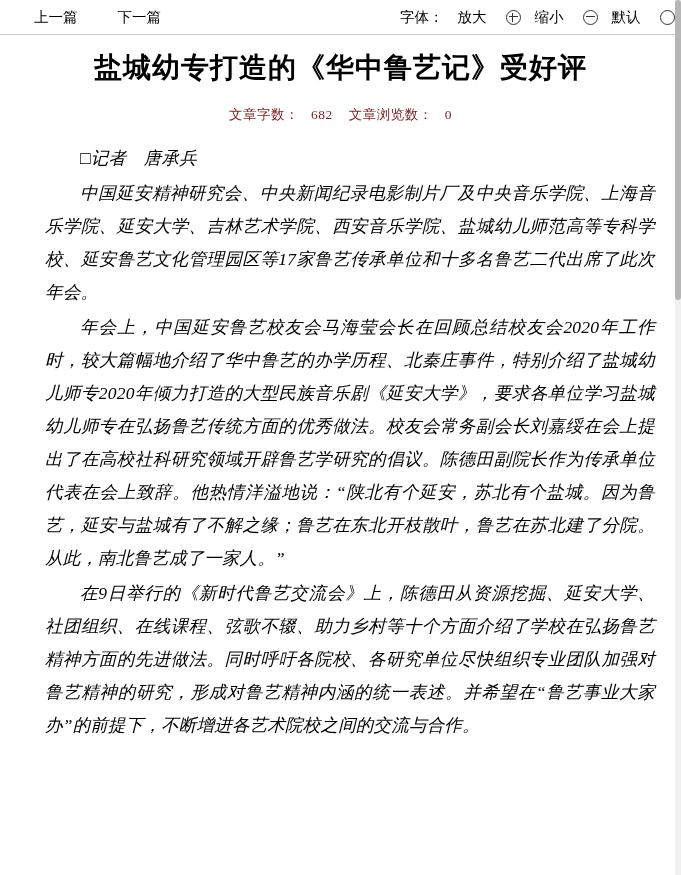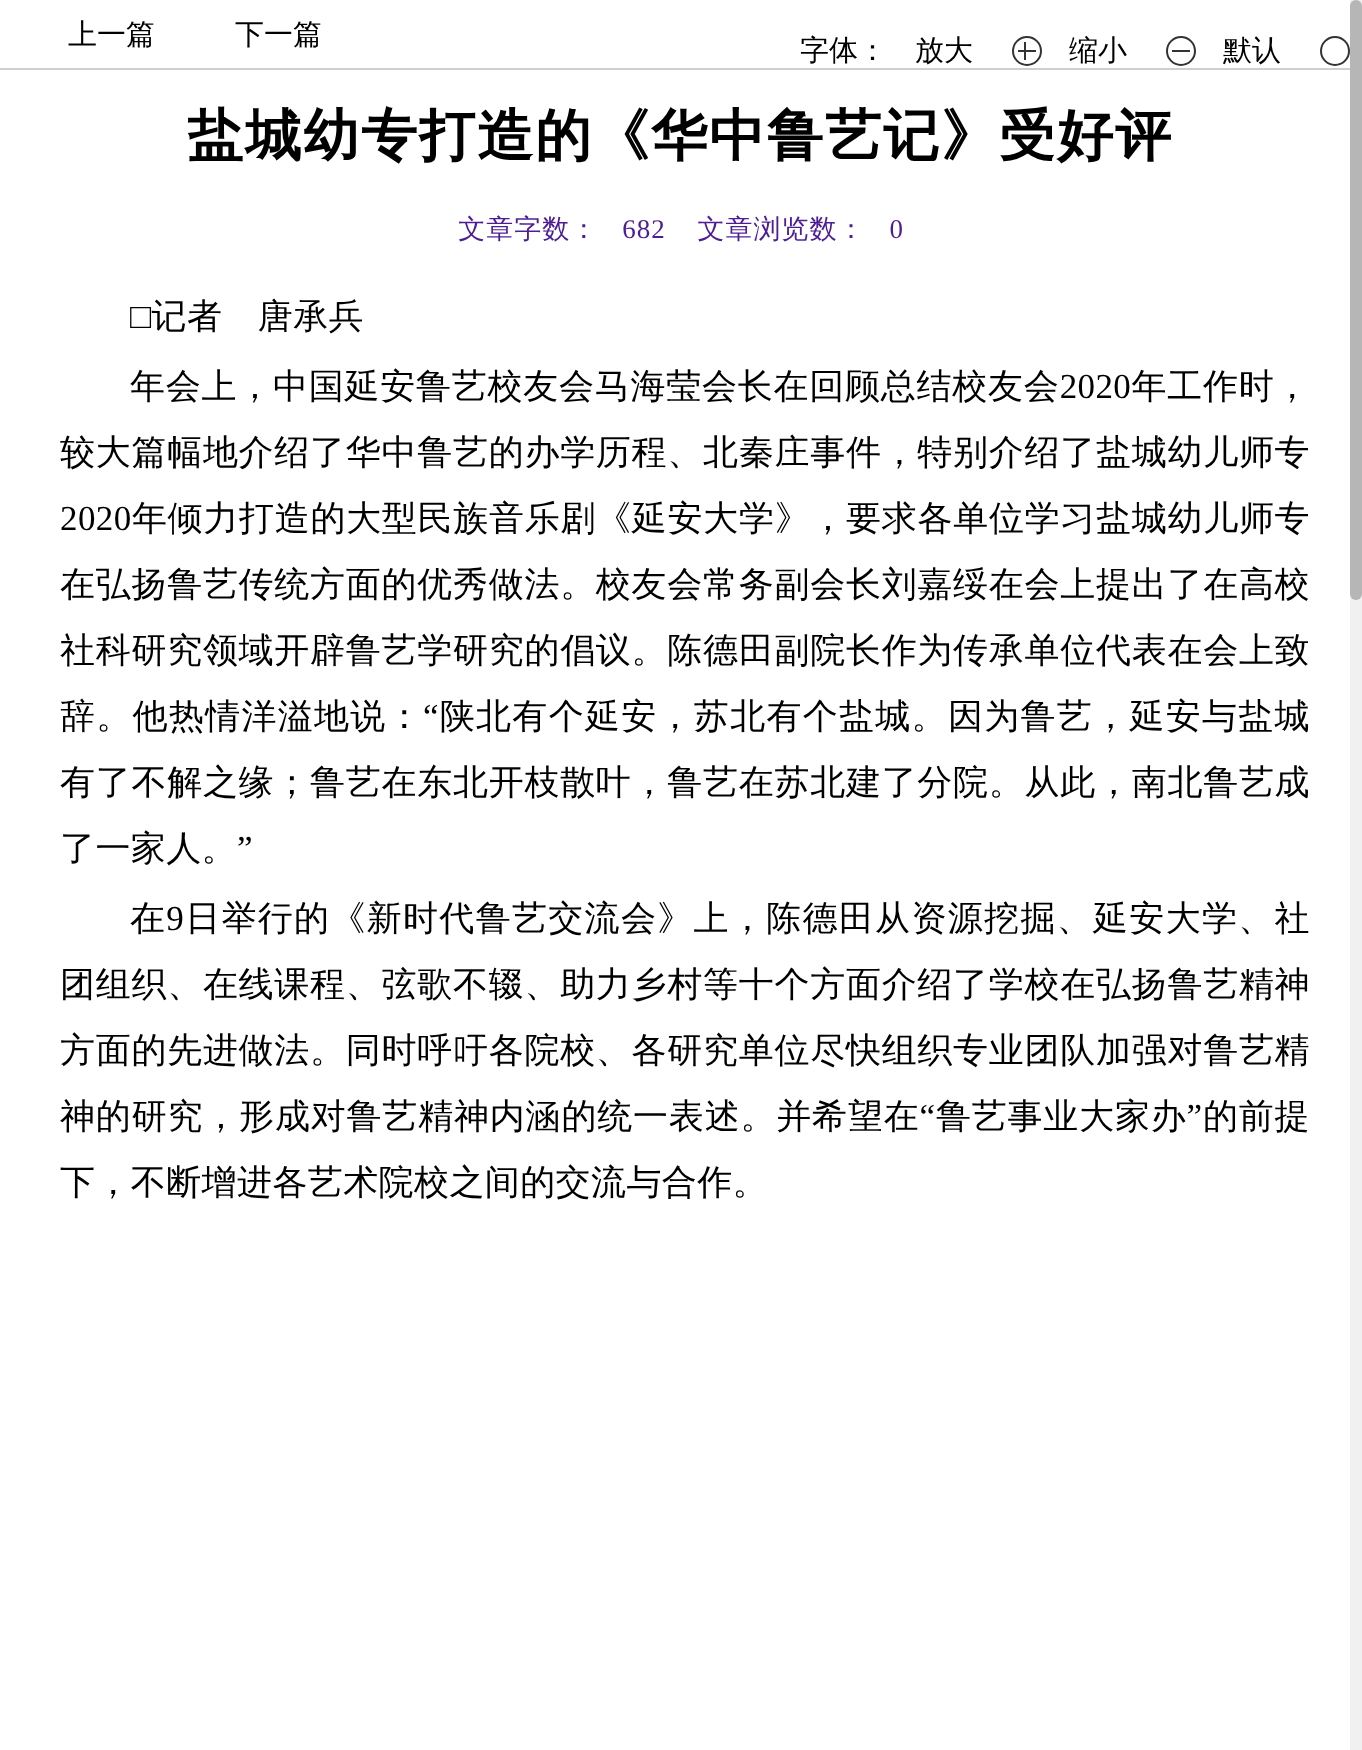--- a/index.html
+++ b/index.html
@@ -40,24 +40,24 @@
   }
   .nav-link {
     color: #000000;
     text-decoration: none;
     cursor: pointer;
     white-space: nowrap;
   }
   .font-tools {
     position: absolute;
     left: 400px;
-    top: 16px;
+    top: 0;
     height: 34px;
     display: flex;
-    align-items: flex-start;
+    align-items: center;
     gap: 14px;
     white-space: nowrap;
   }
   .font-label {
     font-size: 14.5px;
   }
   .font-btn {
     display: inline-flex;
     align-items: center;
     gap: 19px;
@@ -95,39 +95,40 @@
     font-size: 28px;
     font-weight: bold;
     letter-spacing: 1px;
     margin-top: 14px;
     font-family: "Liberation Serif", serif;
   }
   .meta {
     text-align: center;
     font-size: 13.5px;
     margin-top: 16px;
-    color: #4c1d95;
+    color: #7f1d1d;
     letter-spacing: 0.5px;
   }
   .meta span {
     margin: 0 6px;
   }
 
   
   .article {
     margin: 18px 26px 0 30px;
     font-size: 17.5px;
     line-height: 33px;
     text-align: justify;
     text-justify: inter-ideograph;
     letter-spacing: 0.2px;
   }
   .article p {
-    margin: 0 0 2px 0;
+    margin: 0 0 2px 15px;
     text-indent: 2em;
+    font-style: italic;
   }
   .byline {
     text-indent: 2em;
   }
 
   
   .scrollbar {
     position: absolute;
     right: 0;
     top: 0;
@@ -174,20 +175,21 @@
 
   <h1 class="title">盐城幼专打造的《华中鲁艺记》受好评</h1>
 
   <div class="meta">
     <span>文章字数：</span><span>682</span>
     <span>文章浏览数：</span><span>0</span>
   </div>
 
   <div class="article">
     <p class="byline">□记者　唐承兵</p>
+    <p>中国延安精神研究会、中央新闻纪录电影制片厂及中央音乐学院、上海音乐学院、延安大学、吉林艺术学院、西安音乐学院、盐城幼儿师范高等专科学校、延安鲁艺文化管理园区等17家鲁艺传承单位和十多名鲁艺二代出席了此次年会。</p>
     <p>年会上，中国延安鲁艺校友会马海莹会长在回顾总结校友会2020年工作时，较大篇幅地介绍了华中鲁艺的办学历程、北秦庄事件，特别介绍了盐城幼儿师专2020年倾力打造的大型民族音乐剧《延安大学》，要求各单位学习盐城幼儿师专在弘扬鲁艺传统方面的优秀做法。校友会常务副会长刘嘉绥在会上提出了在高校社科研究领域开辟鲁艺学研究的倡议。陈德田副院长作为传承单位代表在会上致辞。他热情洋溢地说：“陕北有个延安，苏北有个盐城。因为鲁艺，延安与盐城有了不解之缘；鲁艺在东北开枝散叶，鲁艺在苏北建了分院。从此，南北鲁艺成了一家人。”</p>
     <p>在9日举行的《新时代鲁艺交流会》上，陈德田从资源挖掘、延安大学、社团组织、在线课程、弦歌不辍、助力乡村等十个方面介绍了学校在弘扬鲁艺精神方面的先进做法。同时呼吁各院校、各研究单位尽快组织专业团队加强对鲁艺精神的研究，形成对鲁艺精神内涵的统一表述。并希望在“鲁艺事业大家办”的前提下，不断增进各艺术院校之间的交流与合作。</p>
   </div>
 
   <div class="scrollbar">
     <div class="scroll-thumb"></div>
   </div>
 
 </div>
 

